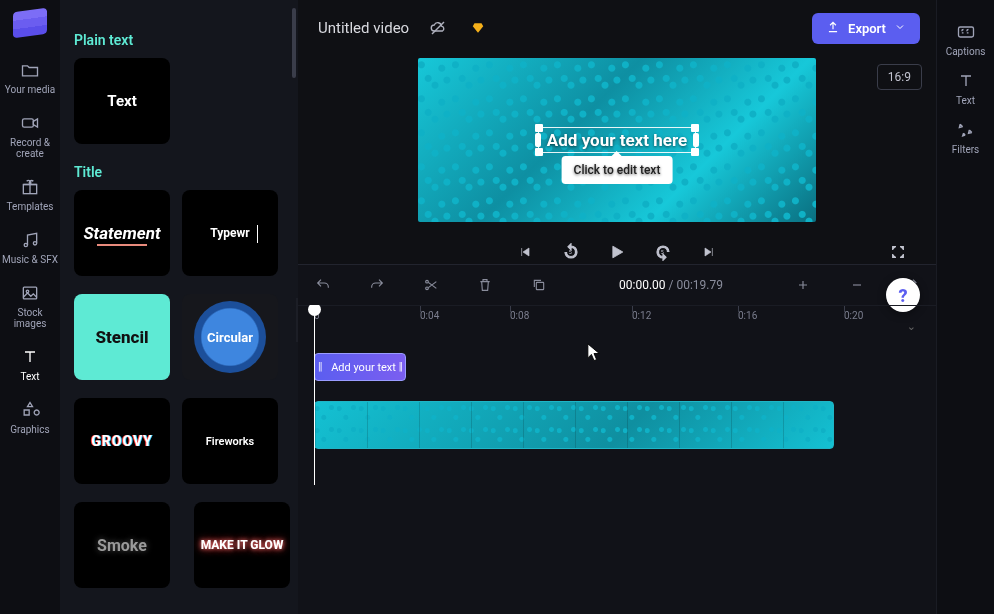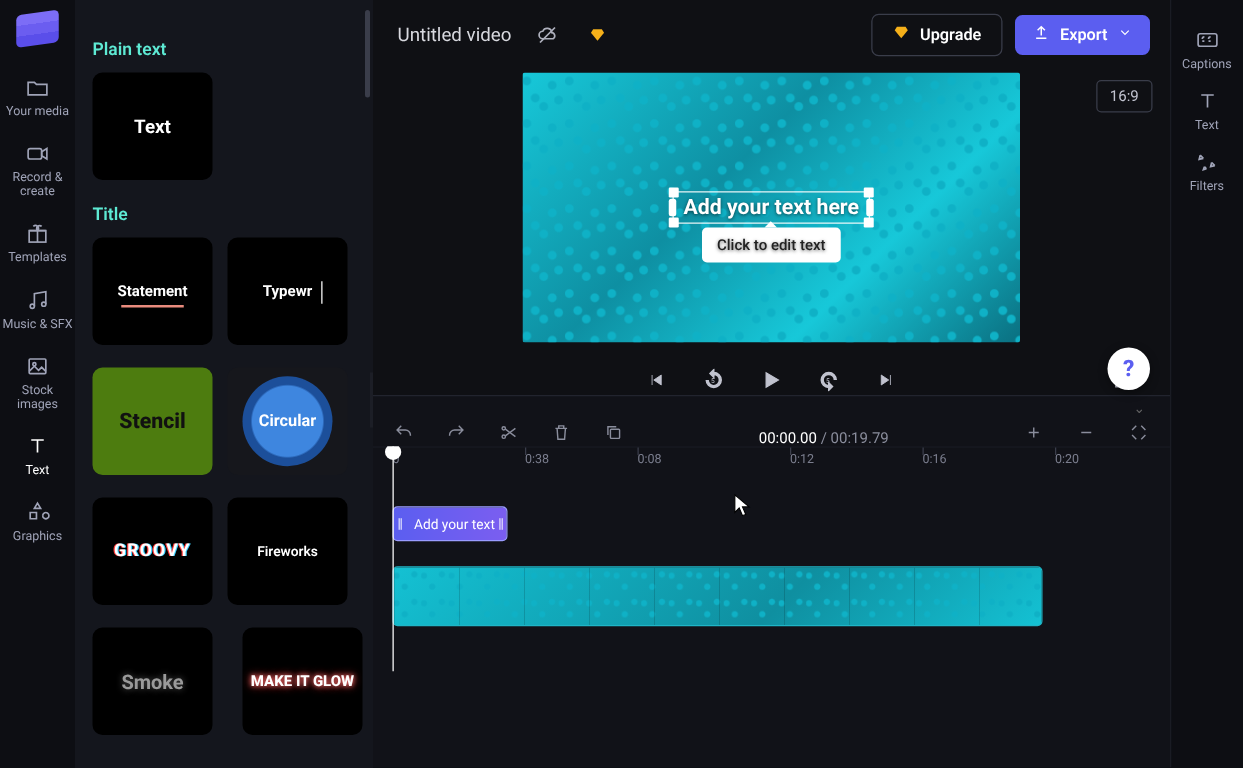--- a/index.html
+++ b/index.html
@@ -14,25 +14,25 @@
   .rail-item .ic { width: 20px; height: 20px; display: flex; align-items: center; justify-content: center; }
   .rail-item .ic svg { stroke: currentColor; fill: none; stroke-width: 1.6; }
   .rail-item span { text-align: center; line-height: 11px; }
 
   
   .panel { width: 238px; background: #14161d; flex-shrink: 0; position: relative; overflow-y: auto; overflow-x: hidden; padding: 12px 14px 20px; }
   .panel h3 { font-size: 14px; font-weight: 600; color: #5eead4; margin: 20px 0 10px; }
   .thumb-row { display: flex; gap: 12px; margin-bottom: 18px; }
   .thumb { width: 96px; height: 86px; border-radius: 8px; background: #000; display: flex; align-items: center; justify-content: center; color: #fff; font-weight: 700; font-size: 15px; cursor: pointer; flex-shrink: 0; position: relative; overflow: hidden; }
   .thumb.single { width: 96px; }
-  .thumb.statement { font-family: Georgia, serif; font-size: 12px; }
+  .thumb.statement { font-family: Georgia, serif; font-size: 17px; font-style: italic; }
   .thumb.statement::after { content: ""; position: absolute; bottom: 30px; width: 50px; height: 2px; background: #e98b7d; }
   .thumb.typewr { font-family: Georgia, serif; font-size: 12px; }
   .thumb.typewr::after { content: ""; position: absolute; right: 20px; bottom: 33px; width: 1px; height: 18px; background: #fff; }
-  .thumb.stencil { background: #4d7c0f; color: #111; font-size: 17px; font-weight: 800; }
+  .thumb.stencil { background: #5eead4; color: #111; font-size: 17px; font-weight: 800; }
   .thumb.circular { background: #16171c; }
   .thumb.circular .disc { width: 72px; height: 72px; border-radius: 50%; background: radial-gradient(circle,#3e86df 55%,#1c4f9a 58%); display: flex; align-items: center; justify-content: center; font-size: 13px; font-weight: 700; }
   .thumb.groovy { font-size: 14px; letter-spacing: 1px; text-shadow: -1px 0 #ff3d3d, 1px 0 #3dd1ff; }
   .thumb.fireworks { font-size: 11px; font-weight: 600; }
   .thumb.smoke { font-size: 16px; color: #9a9a9a; font-weight: 700; text-shadow: 0 0 6px #555; }
   .thumb.glow { font-size: 12px; line-height: 14px; text-align: center; color: #fff; text-shadow: 0 0 4px #ff7a7a, 0 0 8px #ff3d3d; font-weight: 800; margin-left: 12px; }
   .panel-scrollbar { position: absolute; right: 2px; top: 8px; width: 4px; height: 70px; border-radius: 2px; background: #3a3d4a; }
   .panel-collapse { position: absolute; right: -10px; top: 298px; width: 12px; height: 44px; background: #1c1e26; border-radius: 0 6px 6px 0; display: flex; align-items: center; justify-content: center; color: #888; font-size: 10px; cursor: pointer; z-index: 5; }
 
   
@@ -42,21 +42,21 @@
   .topbar .gap { flex: 1; }
   .iconbtn { width: 30px; height: 30px; display: flex; align-items: center; justify-content: center; color: #aeb0bd; cursor: pointer; border-radius: 4px; }
   .iconbtn svg { stroke: currentColor; fill: none; stroke-width: 1.8; }
   .upgrade { display: flex; align-items: center; gap: 8px; padding: 7px 16px; border: 1px solid #3a3d4a; border-radius: 6px; cursor: pointer; font-size: 13px; font-weight: 600; color: #fff; }
   .diamond { color: #f5b01a; }
   .export { display: flex; align-items: center; gap: 8px; padding: 7px 14px; border-radius: 6px; background: #5b5ef0; color: #fff; font-size: 13px; font-weight: 600; cursor: pointer; }
   .aspect { position: absolute; right: 14px; top: 64px; padding: 5px 10px; border: 1px solid #3a3d4a; border-radius: 4px; font-size: 12px; color: #c1c3cf; cursor: pointer; }
 
   
   .preview-wrap { display: flex; flex-direction: column; align-items: center; padding-top: 2px; }
-  .canvas { width: 398px; height: 216px; border-radius: 2px; background:
+  .canvas { width: 398px; height: 164px; border-radius: 2px; background:
     radial-gradient(circle at 10% 20%, #0fb1c6 3px, transparent 4px),
     radial-gradient(circle at 30% 60%, #0fb1c6 3px, transparent 4px),
     radial-gradient(circle at 70% 30%, #0fb1c6 3px, transparent 4px),
     radial-gradient(circle at 50% 80%, #0fb1c6 3px, transparent 4px),
     radial-gradient(circle at 85% 65%, #0fb1c6 3px, transparent 4px),
     linear-gradient(135deg,#17c8d9,#0e8fa2 40%,#17c8d9 70%,#0a6f80);
     background-size: 34px 34px,34px 34px,34px 34px,34px 34px,34px 34px,cover;
     position: relative; display: flex; align-items: center; justify-content: center; }
   .textbox { position: relative; padding: 2px 8px; font-size: 17px; font-weight: 700; color: #fff; text-shadow: 0 1px 3px rgba(0,0,0,.6); border: 1px solid rgba(255,255,255,.9); }
   .textbox .handle { position: absolute; width: 6px; height: 14px; background: #fff; border-radius: 2px; top: 50%; transform: translateY(-50%); }
@@ -69,21 +69,21 @@
 
   .transport { display: flex; align-items: center; gap: 22px; margin-top: 18px; color: #c1c3cf; width: 100%; justify-content: center; position: relative; }
   .transport .tbtn { cursor: pointer; display: flex; align-items: center; justify-content: center; width: 24px; height: 24px; }
   .transport svg { stroke: currentColor; fill: currentColor; }
   .transport .fs { position: absolute; right: 26px; }
   .helpfab { position: absolute; right: 16px; top: 278px; width: 34px; height: 34px; border-radius: 50%; background: #fff; color: #5b5ef0; font-weight: 800; font-size: 18px; display: flex; align-items: center; justify-content: center; cursor: pointer; box-shadow: 0 2px 8px rgba(0,0,0,.4); }
   .collapse-chevron { position: absolute; right: 20px; top: 320px; color:#666; font-size:11px; }
 
   
   .timeline { flex: 1; border-top: 1px solid #22242e; display: flex; flex-direction: column; background: #111218; min-height: 0; }
-  .tl-tools { height: 40px; display: flex; align-items: flex-end; gap: 20px; padding: 0 14px; color: #8a8d9c; }
+  .tl-tools { height: 40px; display: flex; align-items: center; gap: 32px; padding: 0 14px; color: #8a8d9c; }
   .tl-tools .tbtn { cursor: pointer; width: 22px; height: 22px; display: flex; align-items: center; justify-content: center; }
   .tl-tools svg { stroke: currentColor; fill: none; stroke-width: 1.7; }
   .tl-time { flex: 1; text-align: center; font-size: 12px; color: #fff; font-variant-numeric: tabular-nums; }
   .tl-time .dur { color: #8a8d9c; }
   .ruler { position: relative; height: 26px; border-top: 1px solid #1a1c24; font-size: 10px; color: #7b7e8e; }
   .ruler .tick { position: absolute; top: 4px; }
   .ruler .tick::before { content: ""; position: absolute; left: 0; top: -4px; width: 1px; height: 6px; background: #3a3d4a; }
   .playhead { position: absolute; top: 0; left: 16px; width: 1px; height: 100%; background: #fff; z-index: 4; pointer-events: none; }
   .playhead::before { content: ""; position: absolute; top: -2px; left: -6px; width: 13px; height: 13px; background: #fff; border-radius: 50%; }
   .tracks { flex: 1; position: relative; overflow: hidden; }
@@ -230,26 +230,20 @@
           <path d="M7 16a4 4 0 010-8 5 5 0 019.6 1.5A3.5 3.5 0 0118 16H7z"></path>
           <line x1="4" y1="20" x2="20" y2="4"></line>
         </svg>
       </div>
     <div class="iconbtn diamond">
         <svg viewBox="0 0 24 24" width="14" height="14">
           <path d="M6 4h12l3 5-9 11L3 9z" fill="currentColor" stroke="none"></path>
         </svg>
       </div>
     <div class="gap"></div>
-    <div class="upgrade">
-      <span class="diamond"><svg viewBox="0 0 24 24" width="14" height="14">
-            <path d="M6 4h12l3 5-9 11L3 9z" fill="currentColor" stroke="none"></path>
-          </svg></span>
-      <span>Upgrade</span>
-    </div>
     <div class="export">
       <span><svg viewBox="0 0 24 24" width="14" height="14" stroke="#fff" fill="none" stroke-width="2">
             <path d="M12 16V4M7 9l5-5 5 5M5 20h14"></path>
           </svg></span>
       <span>Export</span>
       <span><svg viewBox="0 0 24 24" width="12" height="12" stroke="#fff" fill="none" stroke-width="2">
             <path d="M6 9l6 6 6-6"></path>
           </svg></span>
     </div>
   </div>
@@ -355,21 +349,21 @@
       <div class="tbtn">
           <svg viewBox="0 0 24 24" width="16" height="16">
             <path d="M9 4L4 9M15 4l5 5M9 20l-5-5M15 20l5-5"></path>
           </svg>
         </div>
     </div>
 
     <div class="tracks">
       <div class="ruler">
         <div class="tick" style="left:16px">0</div>
-        <div class="tick" style="left:122px">0:38</div>
+        <div class="tick" style="left:122px">0:04</div>
         <div class="tick" style="left:212px">0:08</div>
         <div class="tick" style="left:334px">0:12</div>
         <div class="tick" style="left:440px">0:16</div>
         <div class="tick" style="left:546px">0:20</div>
       </div>
       <div class="playhead" style="height:180px;"></div>
       <div class="clip-text">&nbsp;&nbsp;&nbsp;<span>Add your text</span></div>
       <div class="clip-video"></div>
       <div class="cursor-arrow"><svg viewBox="0 0 16 22">
             <path d="M1 1l0 16 4-4 3 7 3-1-3-7 6 0z"></path>

